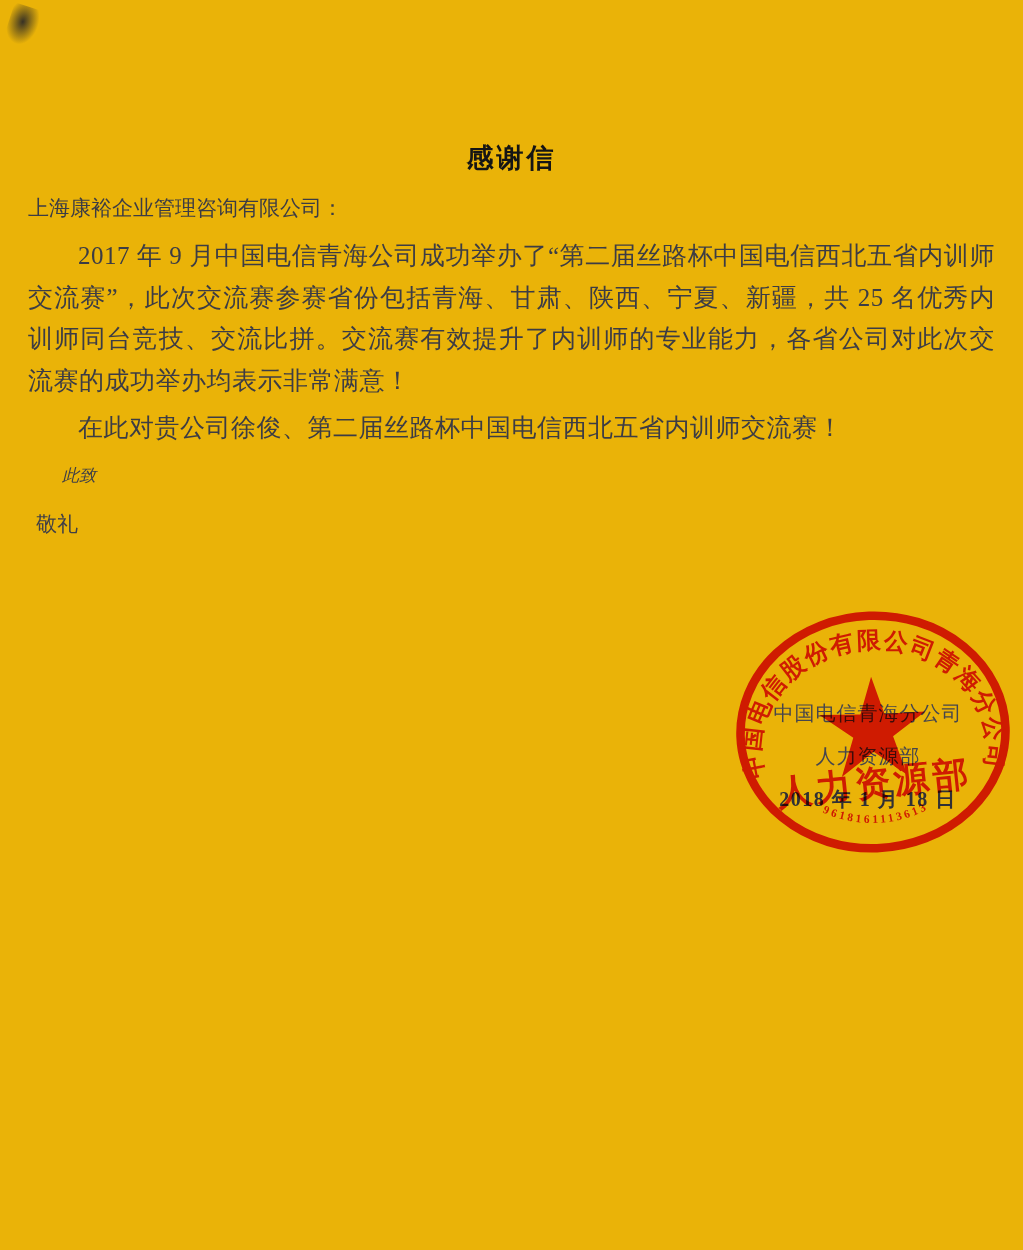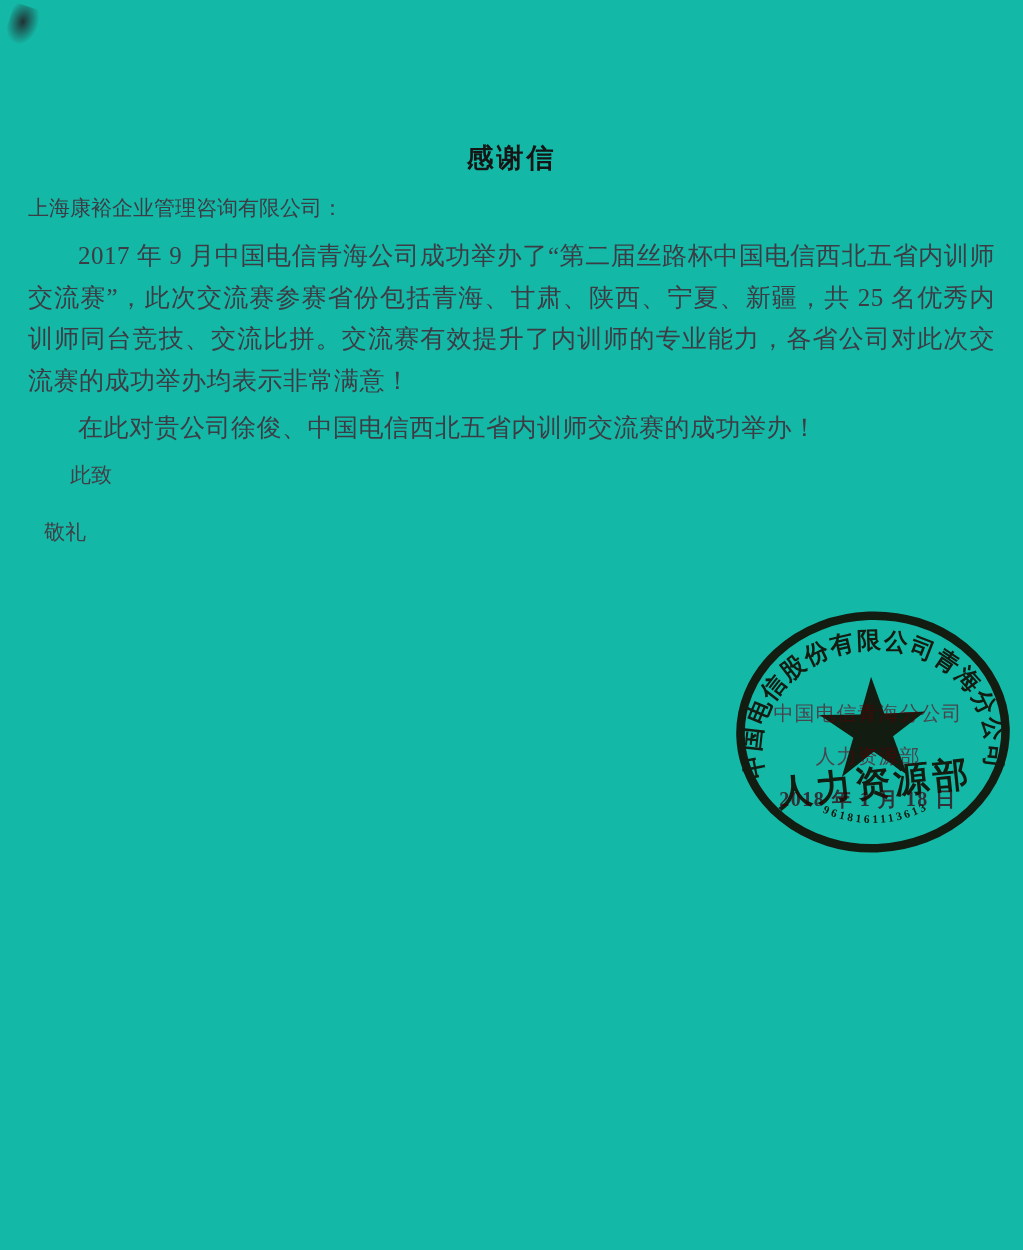--- a/index.html
+++ b/index.html
@@ -1,20 +1,20 @@
 <!DOCTYPE html>
 <html><head>
 <meta charset="utf-8">
 <style>
   html, body { margin: 0; padding: 0; background: #ffffff; }
   .page {
     position: relative;
     width: 1023px;
     height: 1250px;
-    background: #14b8a6;
+    background: #eab308;
     font-family: "Liberation Serif", "DejaVu Serif", serif;
     color: #3f3f47;
     overflow: hidden;
   }
   .artifact {
     position: absolute;
     left: 8px; top: 6px;
     width: 30px; height: 40px;
     background: radial-gradient(ellipse at 45% 40%, rgba(35,35,40,0.9), rgba(35,35,40,0) 68%);
     transform: rotate(18deg);
@@ -41,26 +41,27 @@
     font-size: 25px;
     line-height: 41.5px;
     text-align: justify;
     text-align-last: left;
     text-indent: 2em;
     color: #3c3c45;
     letter-spacing: 0.5px;
   }
   .closing-cizhi {
     margin: 6px 0 0 0;
-    font-size: 21px;
+    font-size: 17px;
     line-height: 41px;
     text-indent: 2em;
+    font-style: italic;
   }
   .closing-jingli {
-    margin: 16px;
+    margin: 8px;
     font-size: 21px;
     line-height: 41px;
   }
   .signature {
     position: absolute;
     top: 702px;
     left: 738px;
     width: 260px;
     text-align: center;
     font-size: 20px;
@@ -85,21 +86,21 @@
 
 <div class="page">
 
   <div class="artifact"></div>
 
   <h1 class="title">感谢信</h1>
 
   <div class="content">
     <p class="salutation">上海康裕企业管理咨询有限公司：</p>
     <p class="para">2017 年 9 月中国电信青海公司成功举办了“第二届丝路杯中国电信西北五省内训师交流赛”，此次交流赛参赛省份包括青海、甘肃、陕西、宁夏、新疆，共 25 名优秀内训师同台竞技、交流比拼。交流赛有效提升了内训师的专业能力，各省公司对此次交流赛的成功举办均表示非常满意！</p>
-    <p class="para">在此对贵公司徐俊、中国电信西北五省内训师交流赛的成功举办！</p>
+    <p class="para">在此对贵公司徐俊、第二届丝路杯中国电信西北五省内训师交流赛！</p>
     <p class="closing-cizhi">此致</p>
     <p class="closing-jingli">敬礼</p>
   </div>
 
   <div class="signature">
     <div class="sig-line">中国电信青海分公司</div>
     <div class="sig-line">人力资源部</div>
     <div class="sig-line sig-date">2018 年 1 月 18 日</div>
   </div>
 

